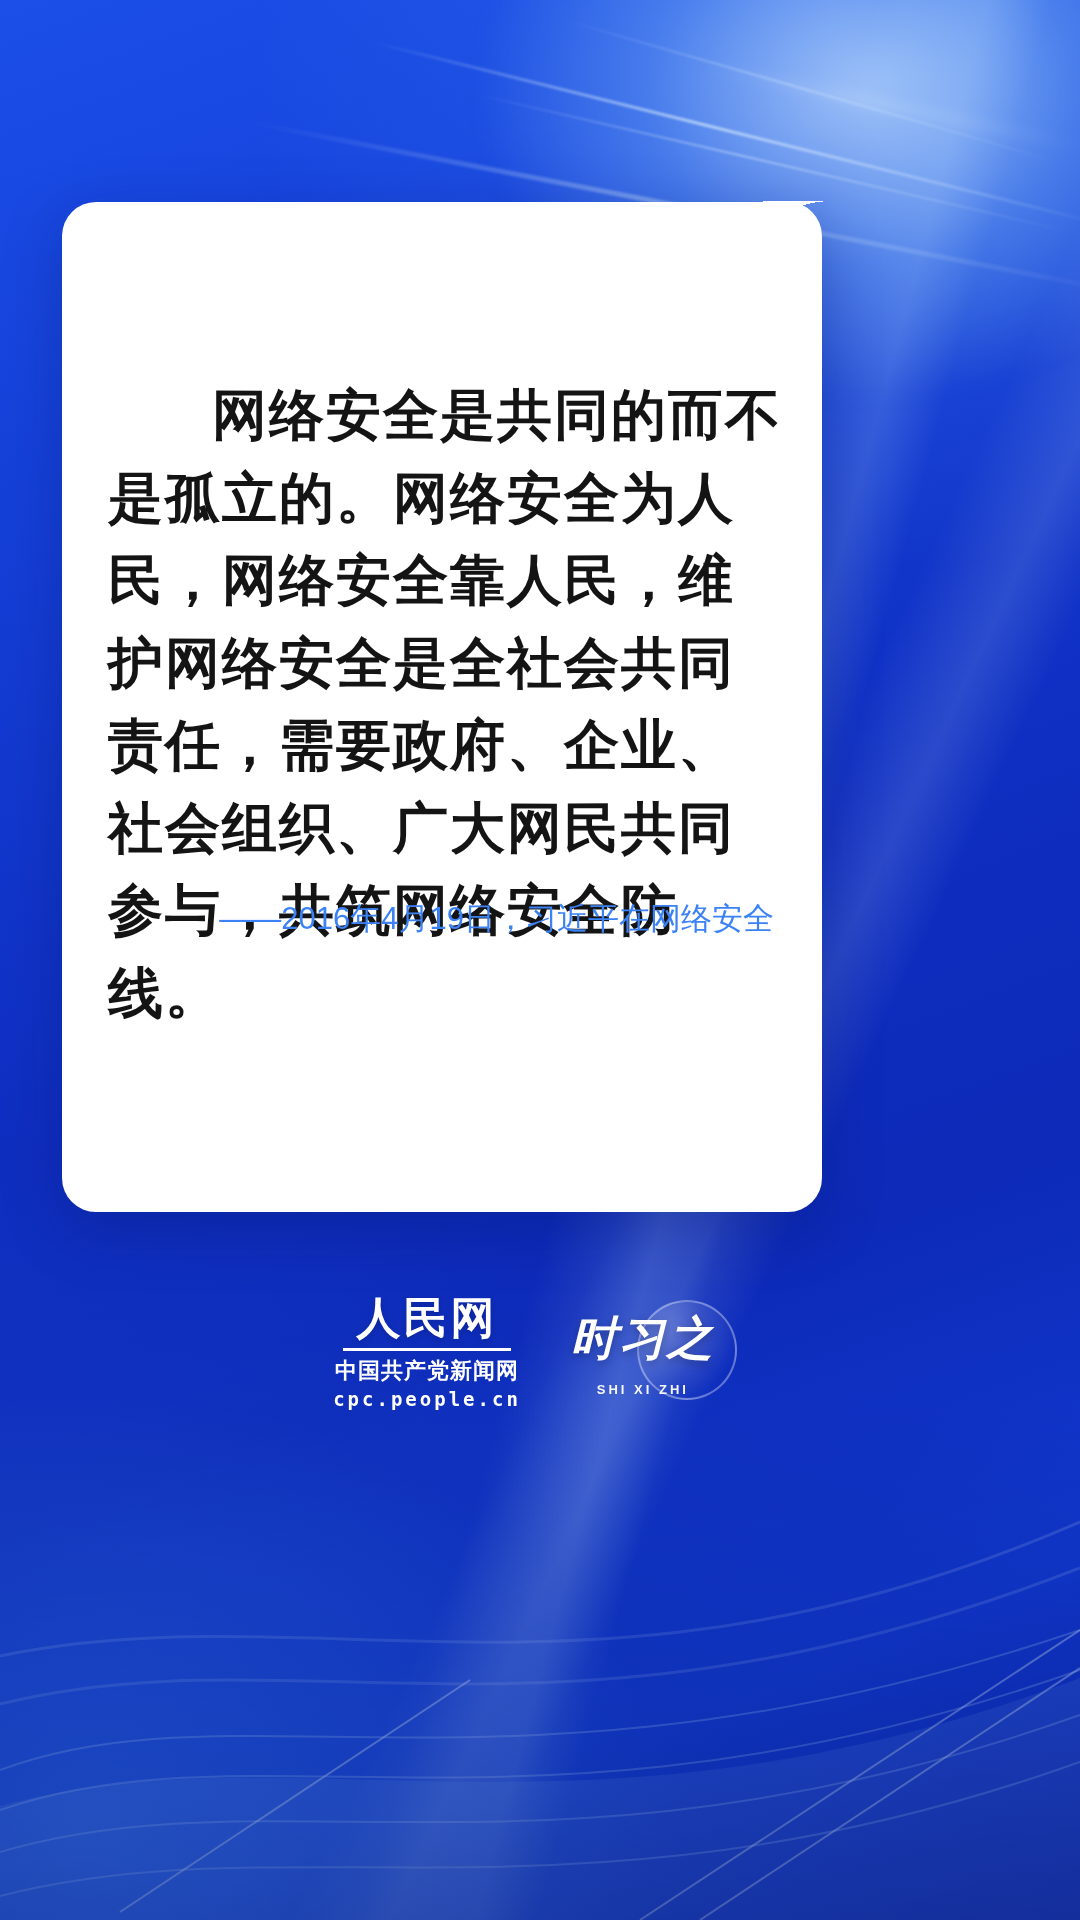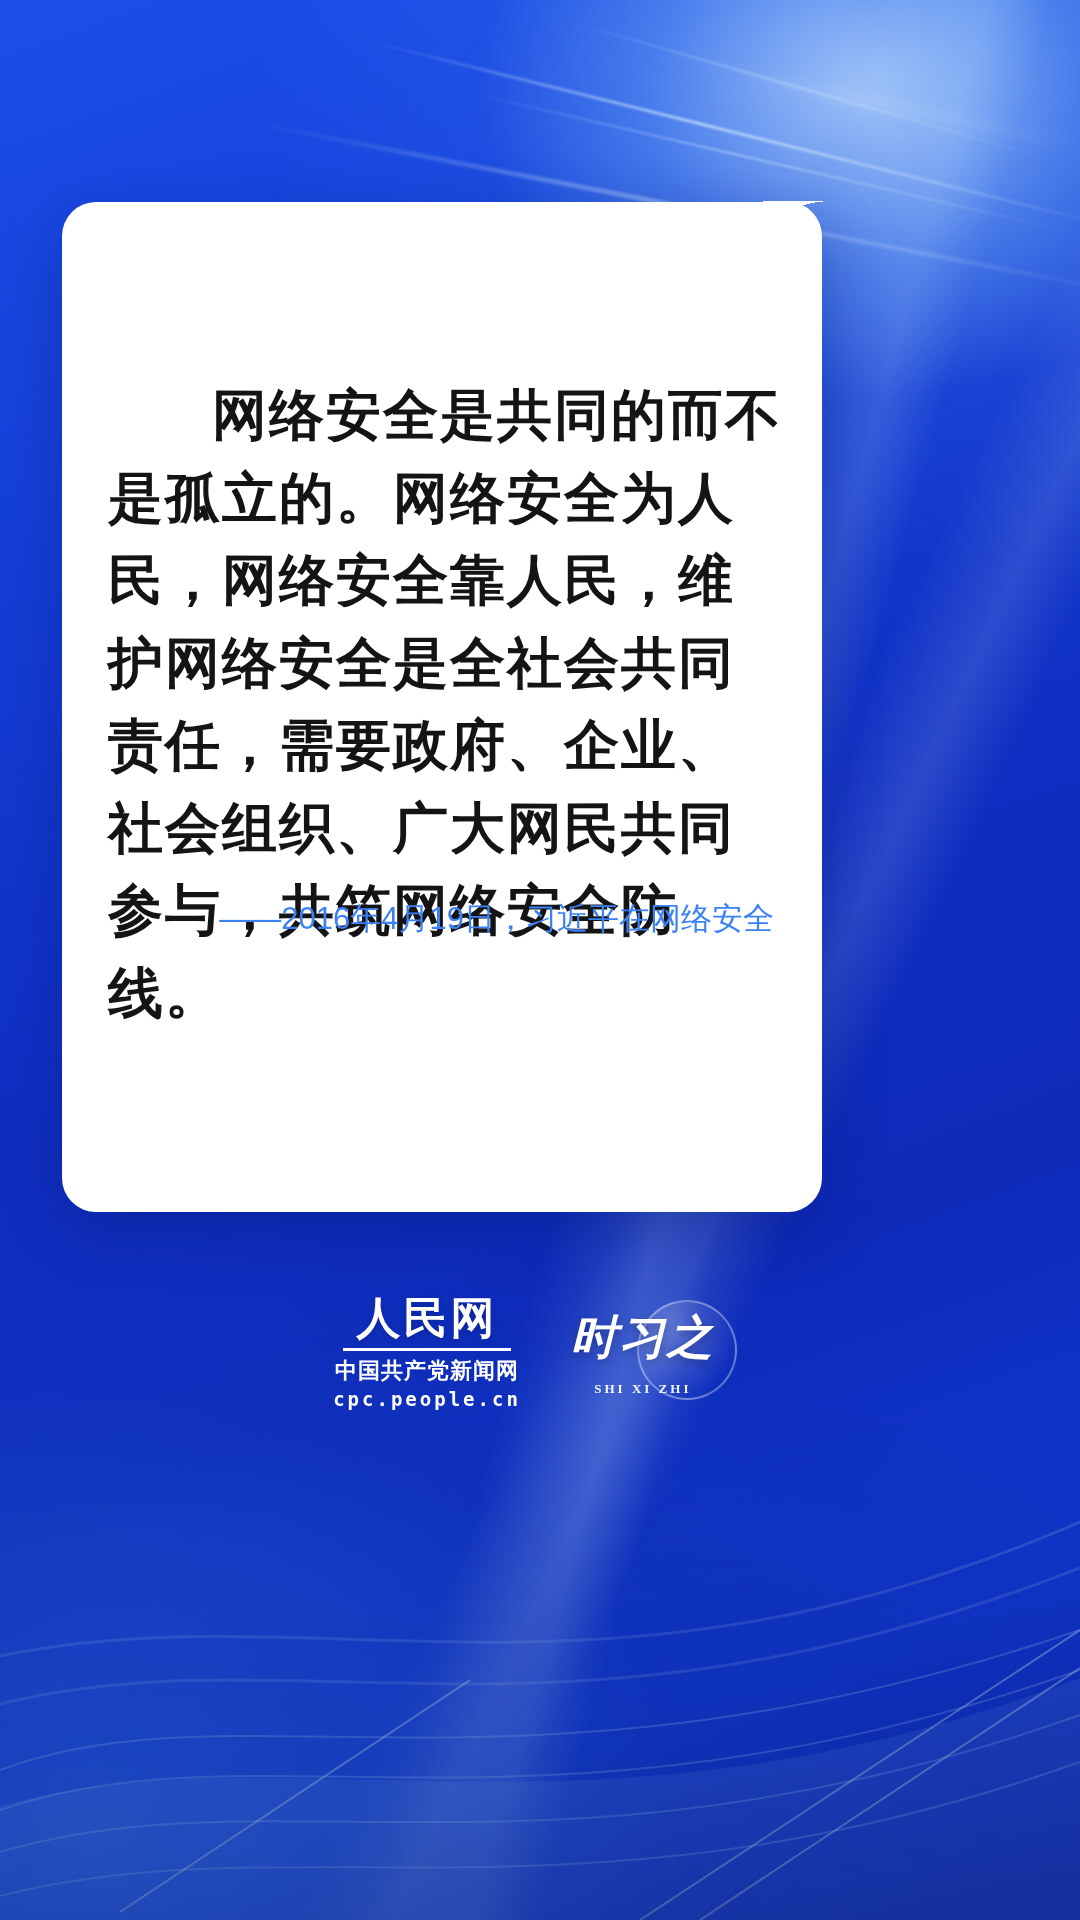--- a/index.html
+++ b/index.html
@@ -179,21 +179,21 @@
     font-family: "DejaVu Serif", "Liberation Serif", serif;
     font-weight: 700;
     font-style: italic;
     font-size: 46px;
     letter-spacing: 2px;
     text-shadow: 0 3px 8px rgba(0,0,0,0.25);
   }
   .bs-pinyin {
     position: relative;
     margin-top: 12px;
-    font-family: Liberation Serif, serif;
+    font-family: Liberation Sans, sans-serif;
     font-weight: 700;
     font-size: 13px;
     letter-spacing: 3px;
     opacity: 0.95;
   }
 </style>
 </head>
 <body>
 
 <div id="poster">

